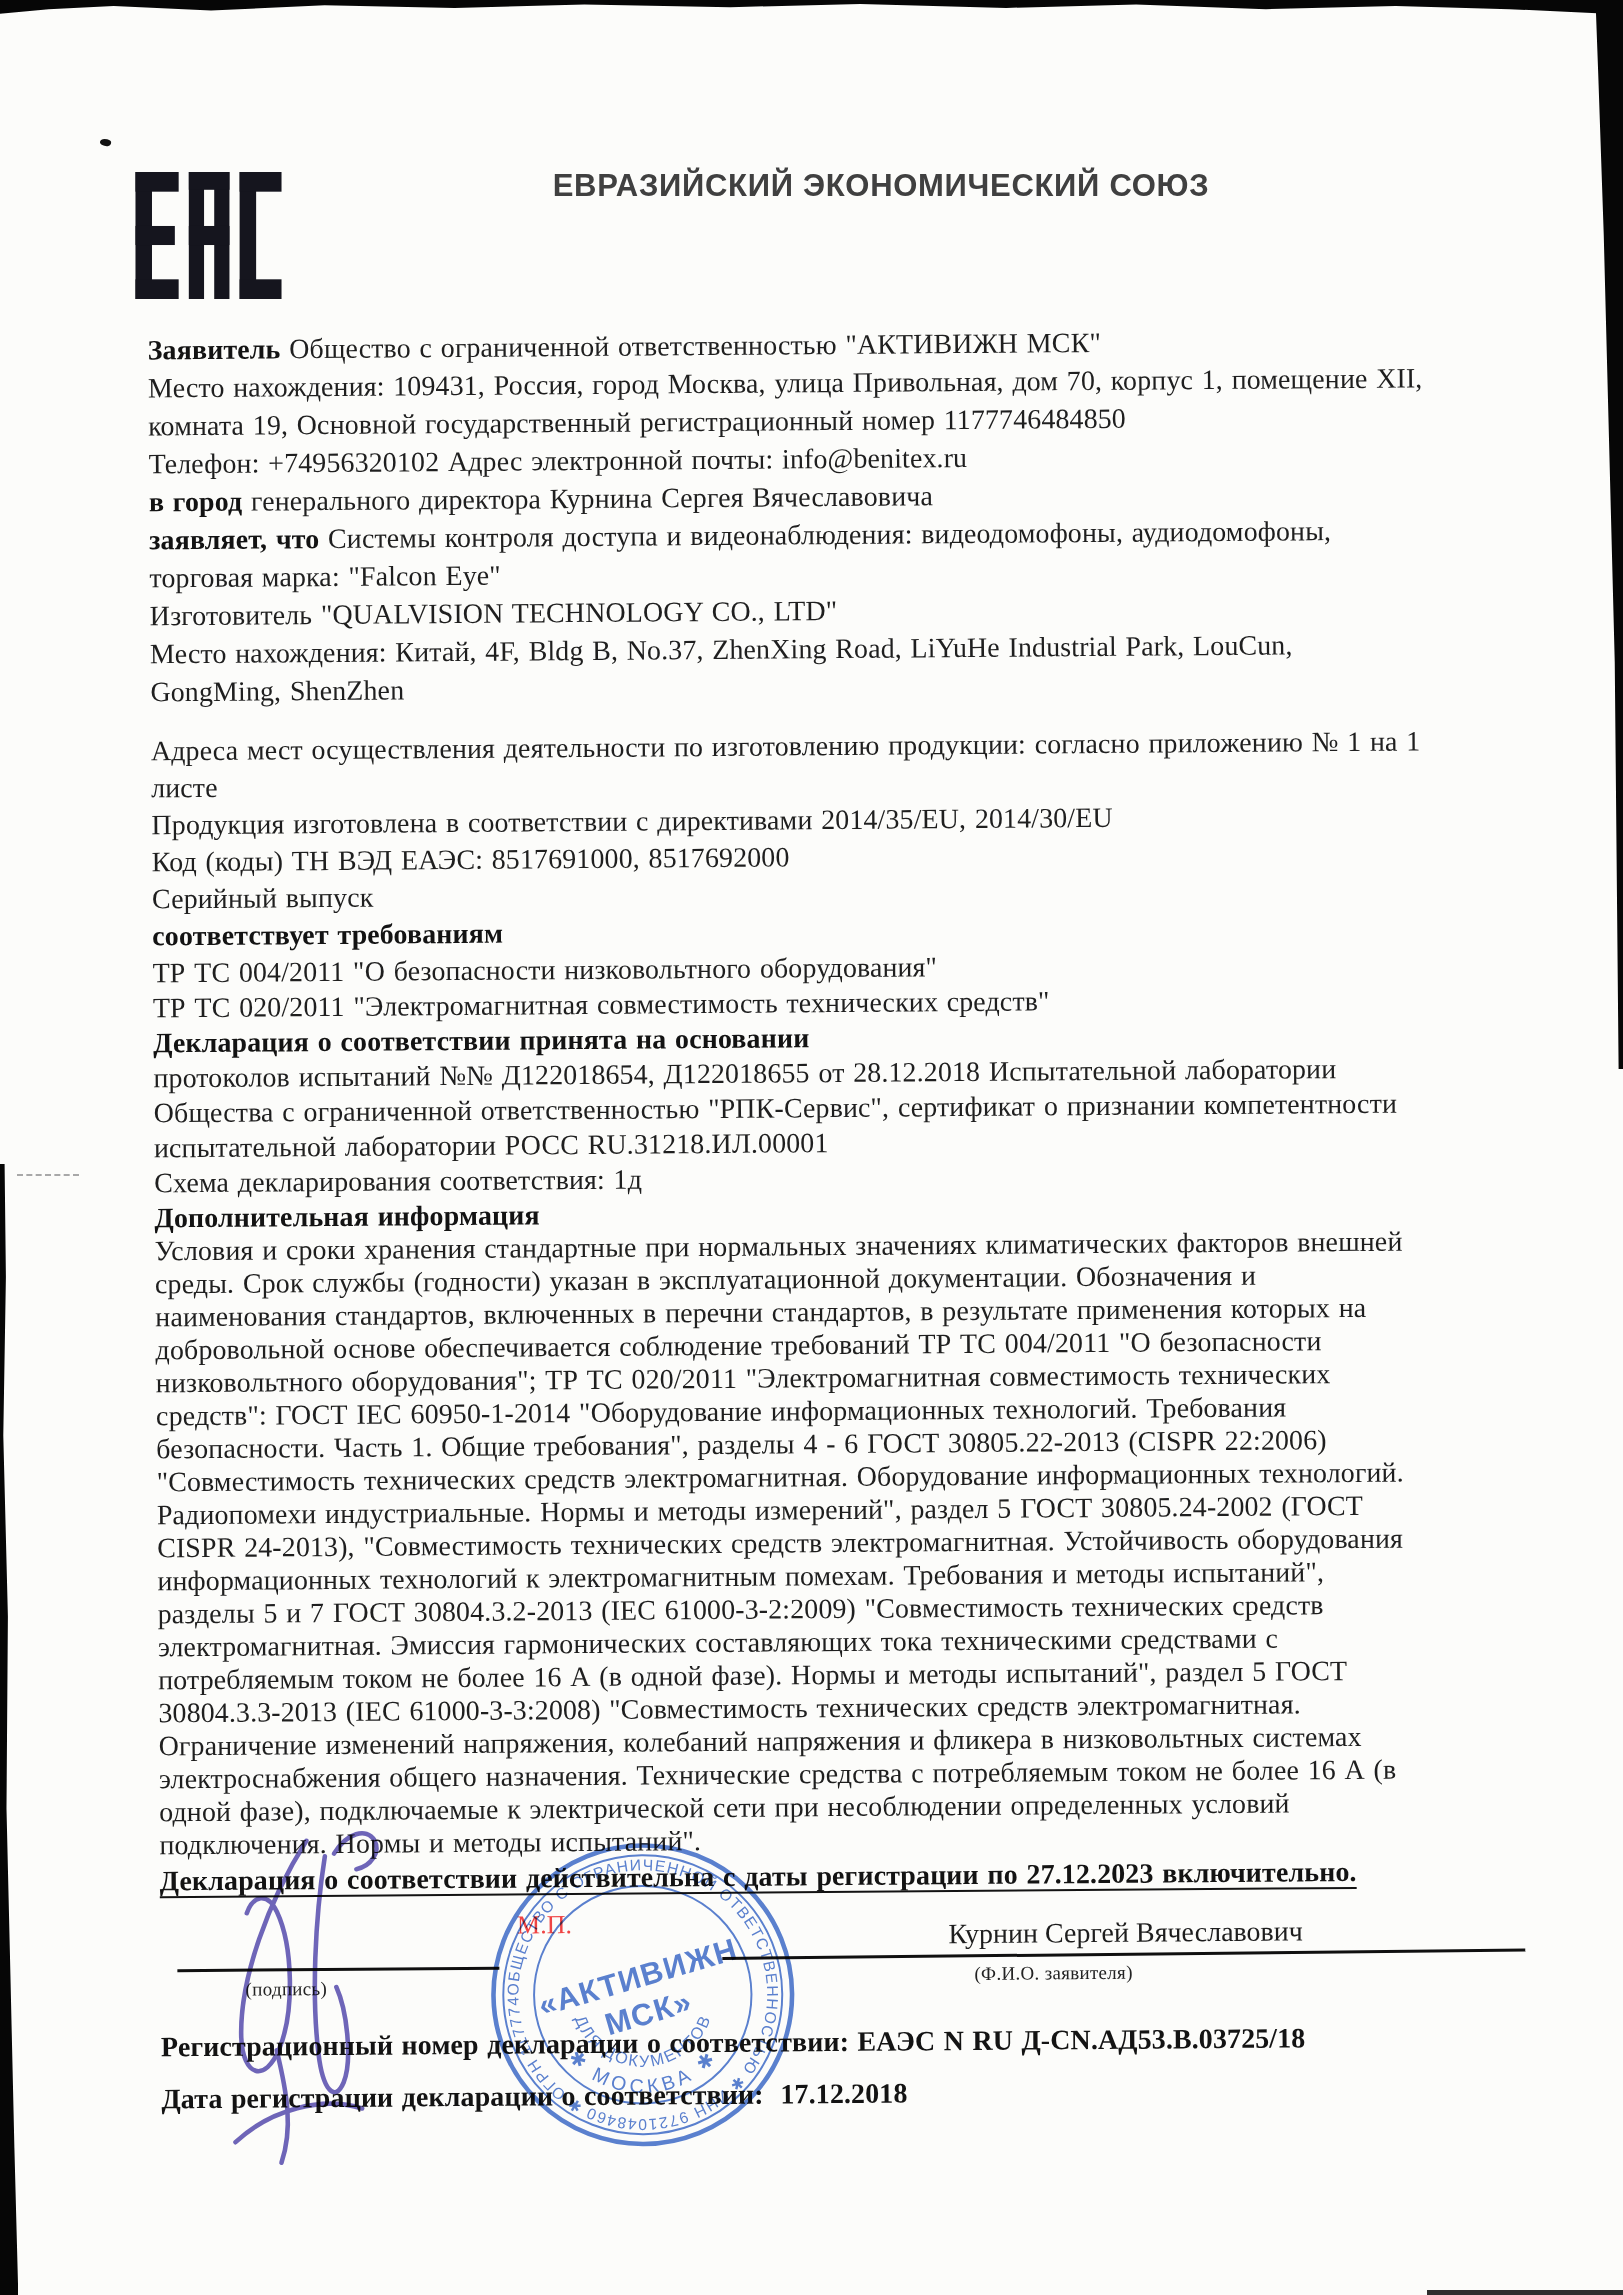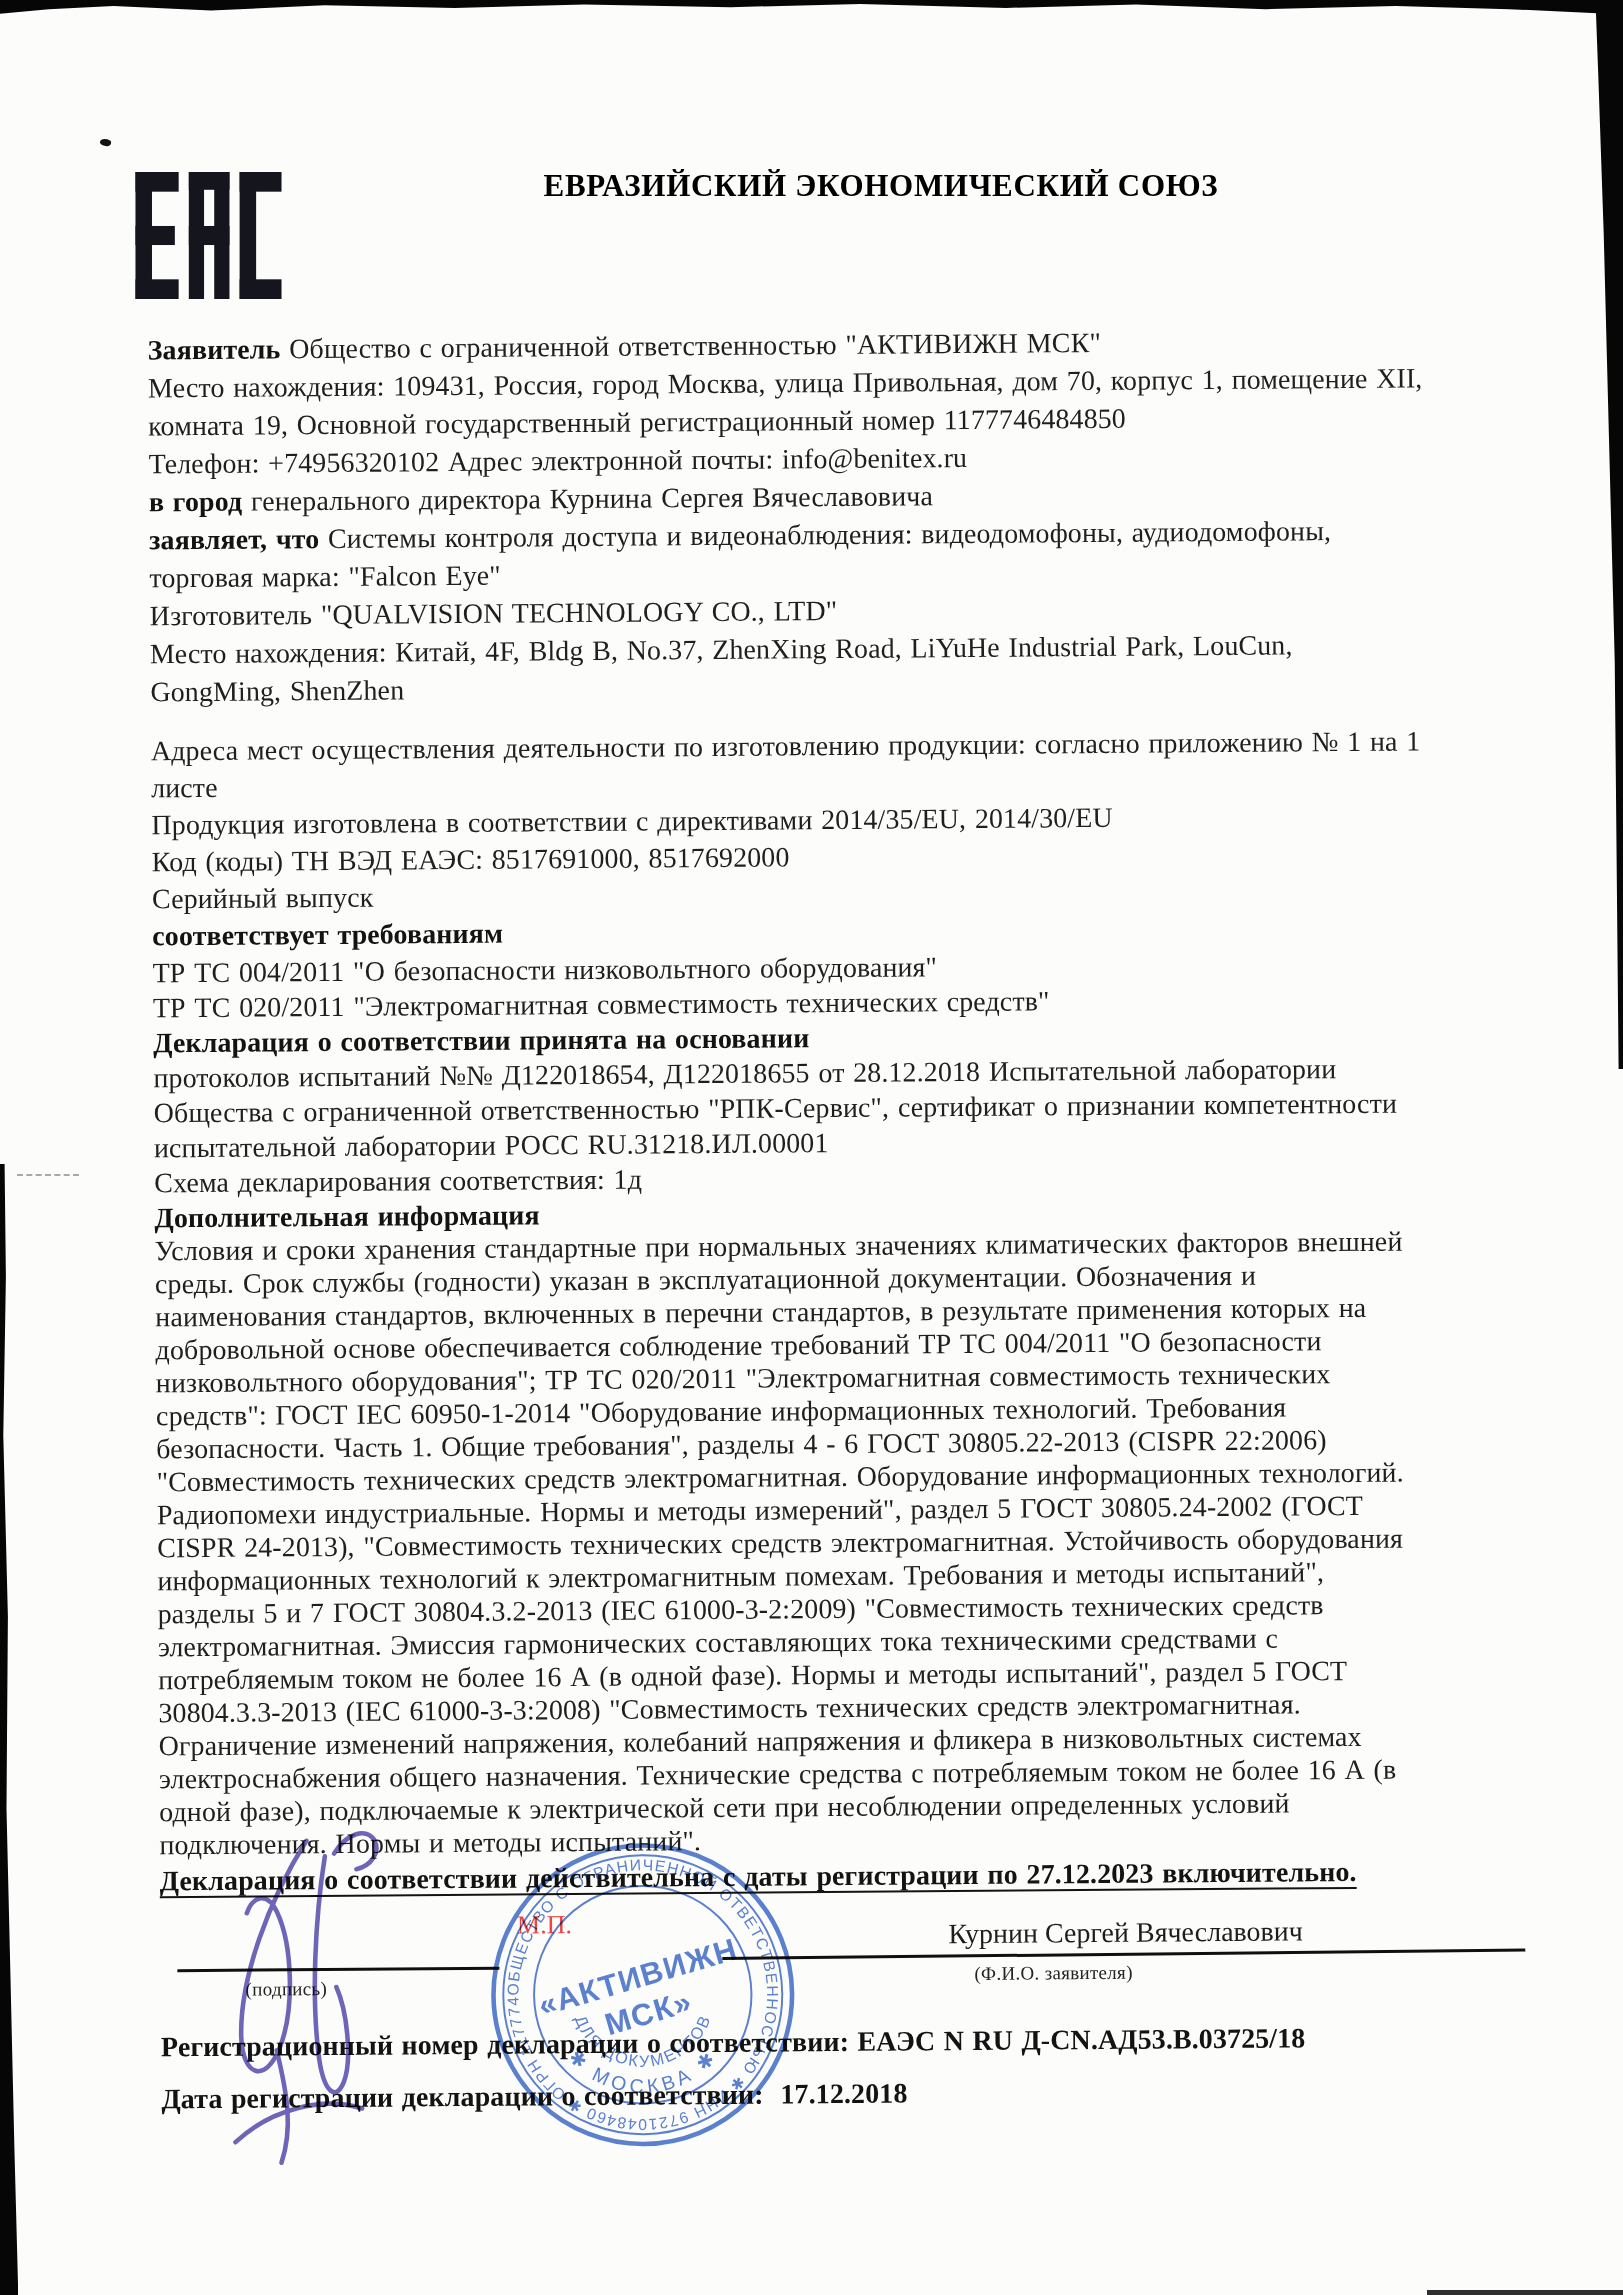--- a/index.html
+++ b/index.html
@@ -33,22 +33,22 @@
     border-radius:60% 40% 55% 45%;transform:rotate(18deg);
   }
   .scan-dashes{
     position:absolute;left:17px;top:1174px;width:62px;height:0;
     border-top:2px dashed #8d8d8d;opacity:.75;
   }
   
   .eac-logo{position:absolute;left:135px;top:172px;}
   .titles{
     position:absolute;left:452px;top:164px;width:858px;text-align:center;
-    font-family:Liberation Serif, serif;font-weight:bold;
-    font-size:31px;line-height:44px;letter-spacing:0.7px;color:#000000;
+    font-family:Liberation Sans, sans-serif;font-weight:bold;
+    font-size:31px;line-height:44px;letter-spacing:0.7px;color:#404040;
   }
   
   .tilt{position:absolute;left:0;top:0;width:100%;height:100%;transform:rotate(-0.45deg);transform-origin:196px 393px;}
   .blk{position:absolute;left:148px;width:1401px;}
   .ln{white-space:pre;font-size:28px;color:#1f1f1f;letter-spacing:0.1px;word-spacing:1.6px;}
   .ln b{color:#131313;}
   .blk-a{top:331px;line-height:38px;}
   .blk-b{top:732px;line-height:37px;}
   .blk-c{top:955px;line-height:35px;}
   .blk-d{top:1234px;line-height:33px;}

